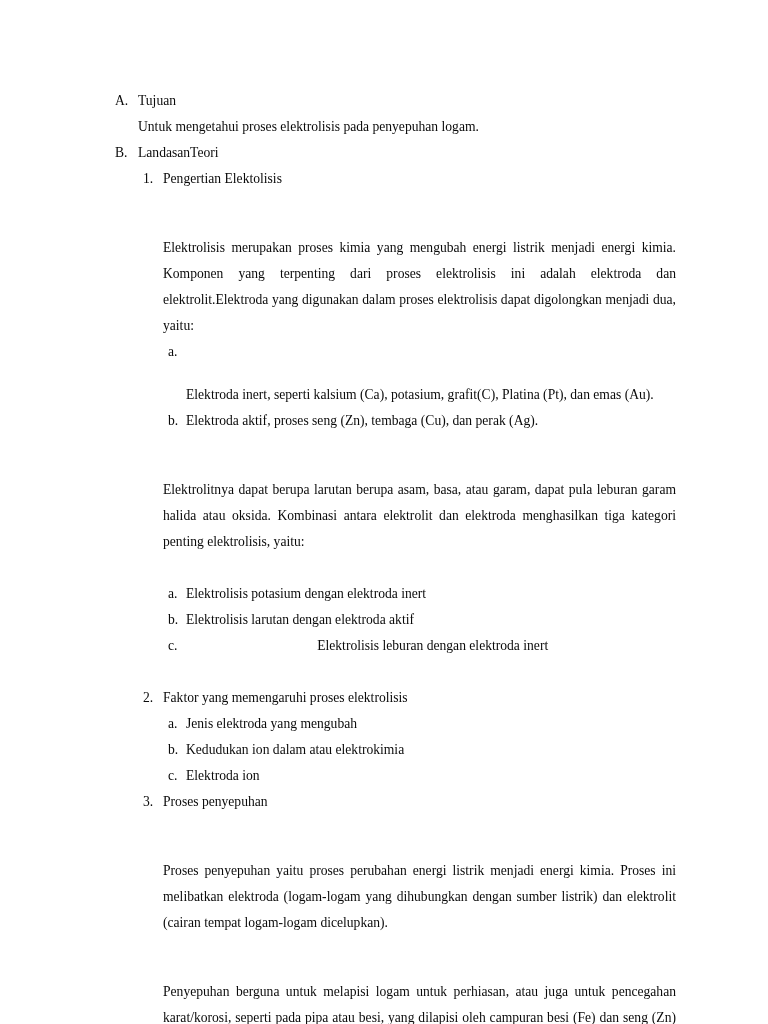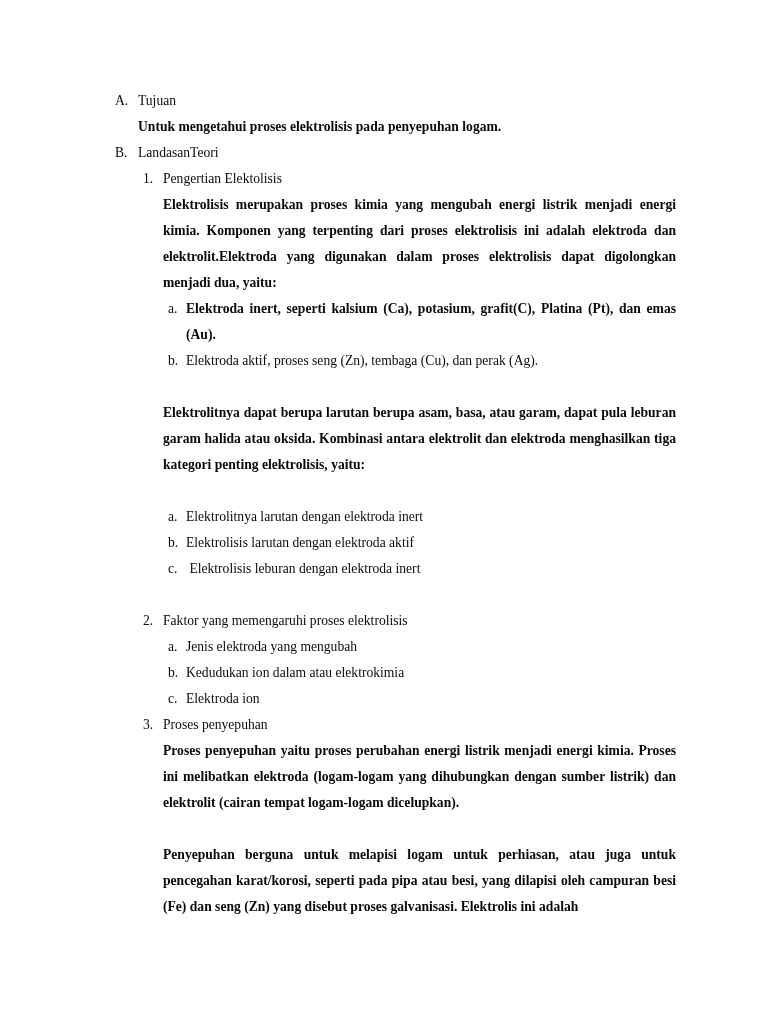--- a/index.html
+++ b/index.html
@@ -52,31 +52,30 @@
   .lvl-1 > .marker { width: 20px; }
 
   
   .lvl-ab { margin-left: 53px; }
   .lvl-ab > .marker { width: 18px; }
 
   
   .para {
     text-align: justify;
     text-justify: inter-word;
-    font-weight: bold;
   }
   .para-l1 { margin-left: 23px; }   
   .para-l2 { margin-left: 48px; }   
 
   .gap-before { margin-top: 26px; }
 
   .nojust { text-align: left; }
 
   
-  .para.j { text-align: justify; }
+  .para.j { text-align: justify; margin-top: 43px; }
 </style>
 </head>
 <body>
 
 <div class="page">
   <div class="doc-body">
 
     <div class="row lvl-a">
       <span class="marker">A.</span>
       <span class="content nojust">Tujuan</span>
@@ -102,29 +101,29 @@
     </div>
     <div class="row lvl-ab">
       <span class="marker">b.</span>
       <span class="content nojust">Elektroda aktif, proses seng (Zn), tembaga (Cu), dan perak (Ag).</span>
     </div>
 
     <div class="para para-l2 j gap-before">Elektrolitnya dapat berupa larutan berupa asam, basa, atau garam, dapat pula leburan garam halida atau oksida. Kombinasi antara elektrolit dan elektroda menghasilkan tiga kategori penting elektrolisis, yaitu:</div>
 
     <div class="row lvl-ab gap-before">
       <span class="marker">a.</span>
-      <span class="content nojust">Elektrolitnya larutan dengan elektroda inert</span>
+      <span class="content nojust">Elektrolisis potasium dengan elektroda inert</span>
     </div>
     <div class="row lvl-ab">
       <span class="marker">b.</span>
       <span class="content nojust">Elektrolisis larutan dengan elektroda aktif</span>
     </div>
     <div class="row lvl-ab">
       <span class="marker">c.</span>
-      <span class="content nojust" style="white-space: pre-wrap;"> Elektrolisis leburan dengan elektroda inert</span>
+      <span class="content nojust" style="white-space: pre-wrap; text-align: center;"> Elektrolisis leburan dengan elektroda inert</span>
     </div>
 
 
     <div class="row lvl-1 gap-before">
       <span class="marker">2.</span>
       <span class="content nojust">Faktor yang memengaruhi proses elektrolisis</span>
     </div>
 
     <div class="row lvl-ab">
       <span class="marker">a.</span>

